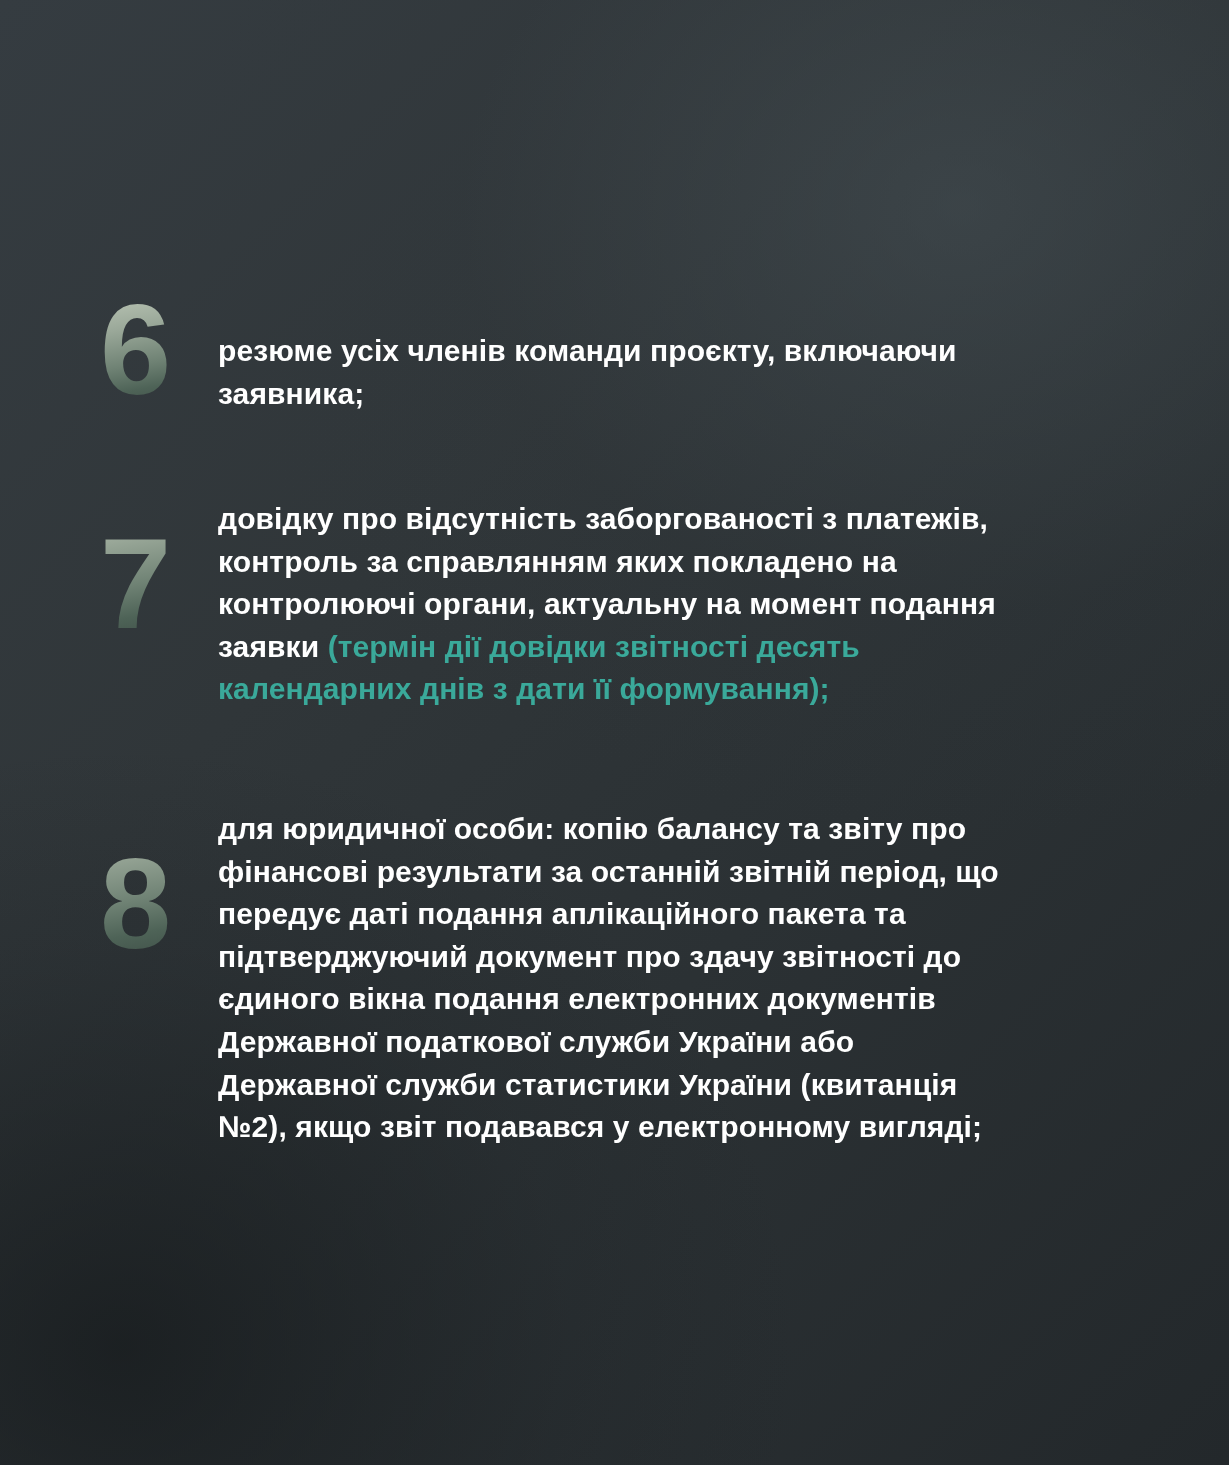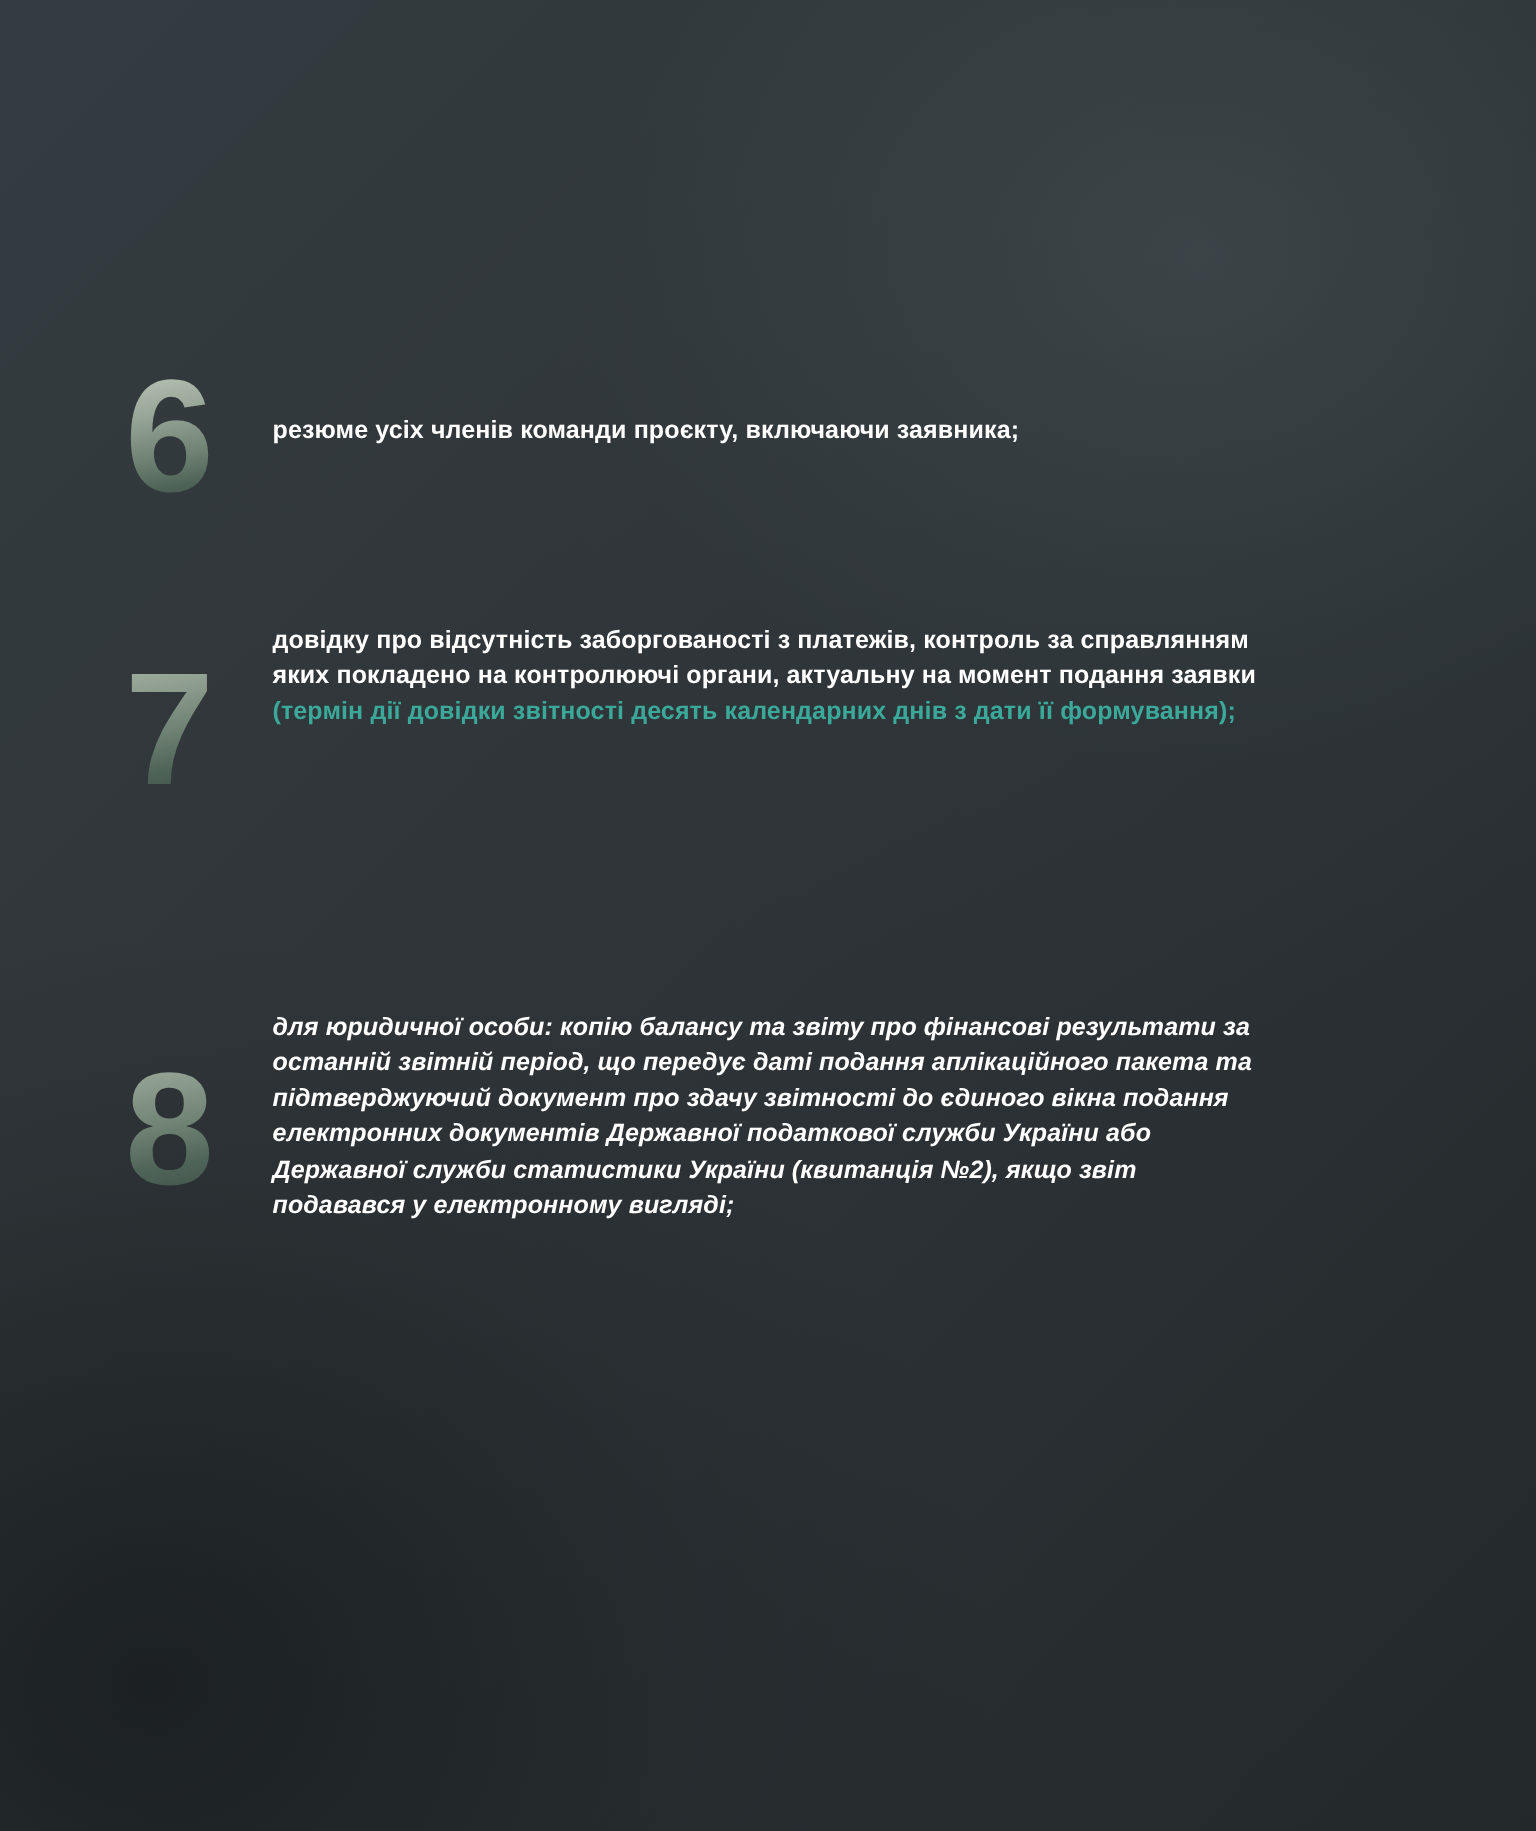--- a/index.html
+++ b/index.html
@@ -51,42 +51,42 @@
     -webkit-background-clip: text;
     background-clip: text;
     color: transparent;
     -webkit-text-fill-color: transparent;
     user-select: none;
   }
 
   .body {
     flex: 1 1 auto;
     color: #ffffff;
-    font-size: 20px;
+    font-size: 30px;
     font-weight: bold;
     line-height: 1.42;
     letter-spacing: 0.1px;
     padding-right: 118px;
   }
 
   .hl {
     color: #3aa99a;
   }
 
   
   #item-6 { position: absolute; left: 100px; top: 298px; width: 1029px; }
   #item-6 .body { padding-top: 32px; }
 
   #item-7 { position: absolute; left: 100px; top: 498px; width: 1029px; }
   #item-7 .num { padding-top: 34px; }
   #item-7 .body { padding-top: 0px; }
 
   #item-8 { position: absolute; left: 100px; top: 808px; width: 1029px; }
   #item-8 .num { padding-top: 44px; }
-  #item-8 .body { padding-top: 0px; font-style: italic; }
+  #item-8 .body { padding-top: 0px; }
 </style>
 </head>
 <body>
 
 <div id="slide">
 
   <div class="list">
 
     <div class="item" id="item-6">
       <div class="num">6</div>

